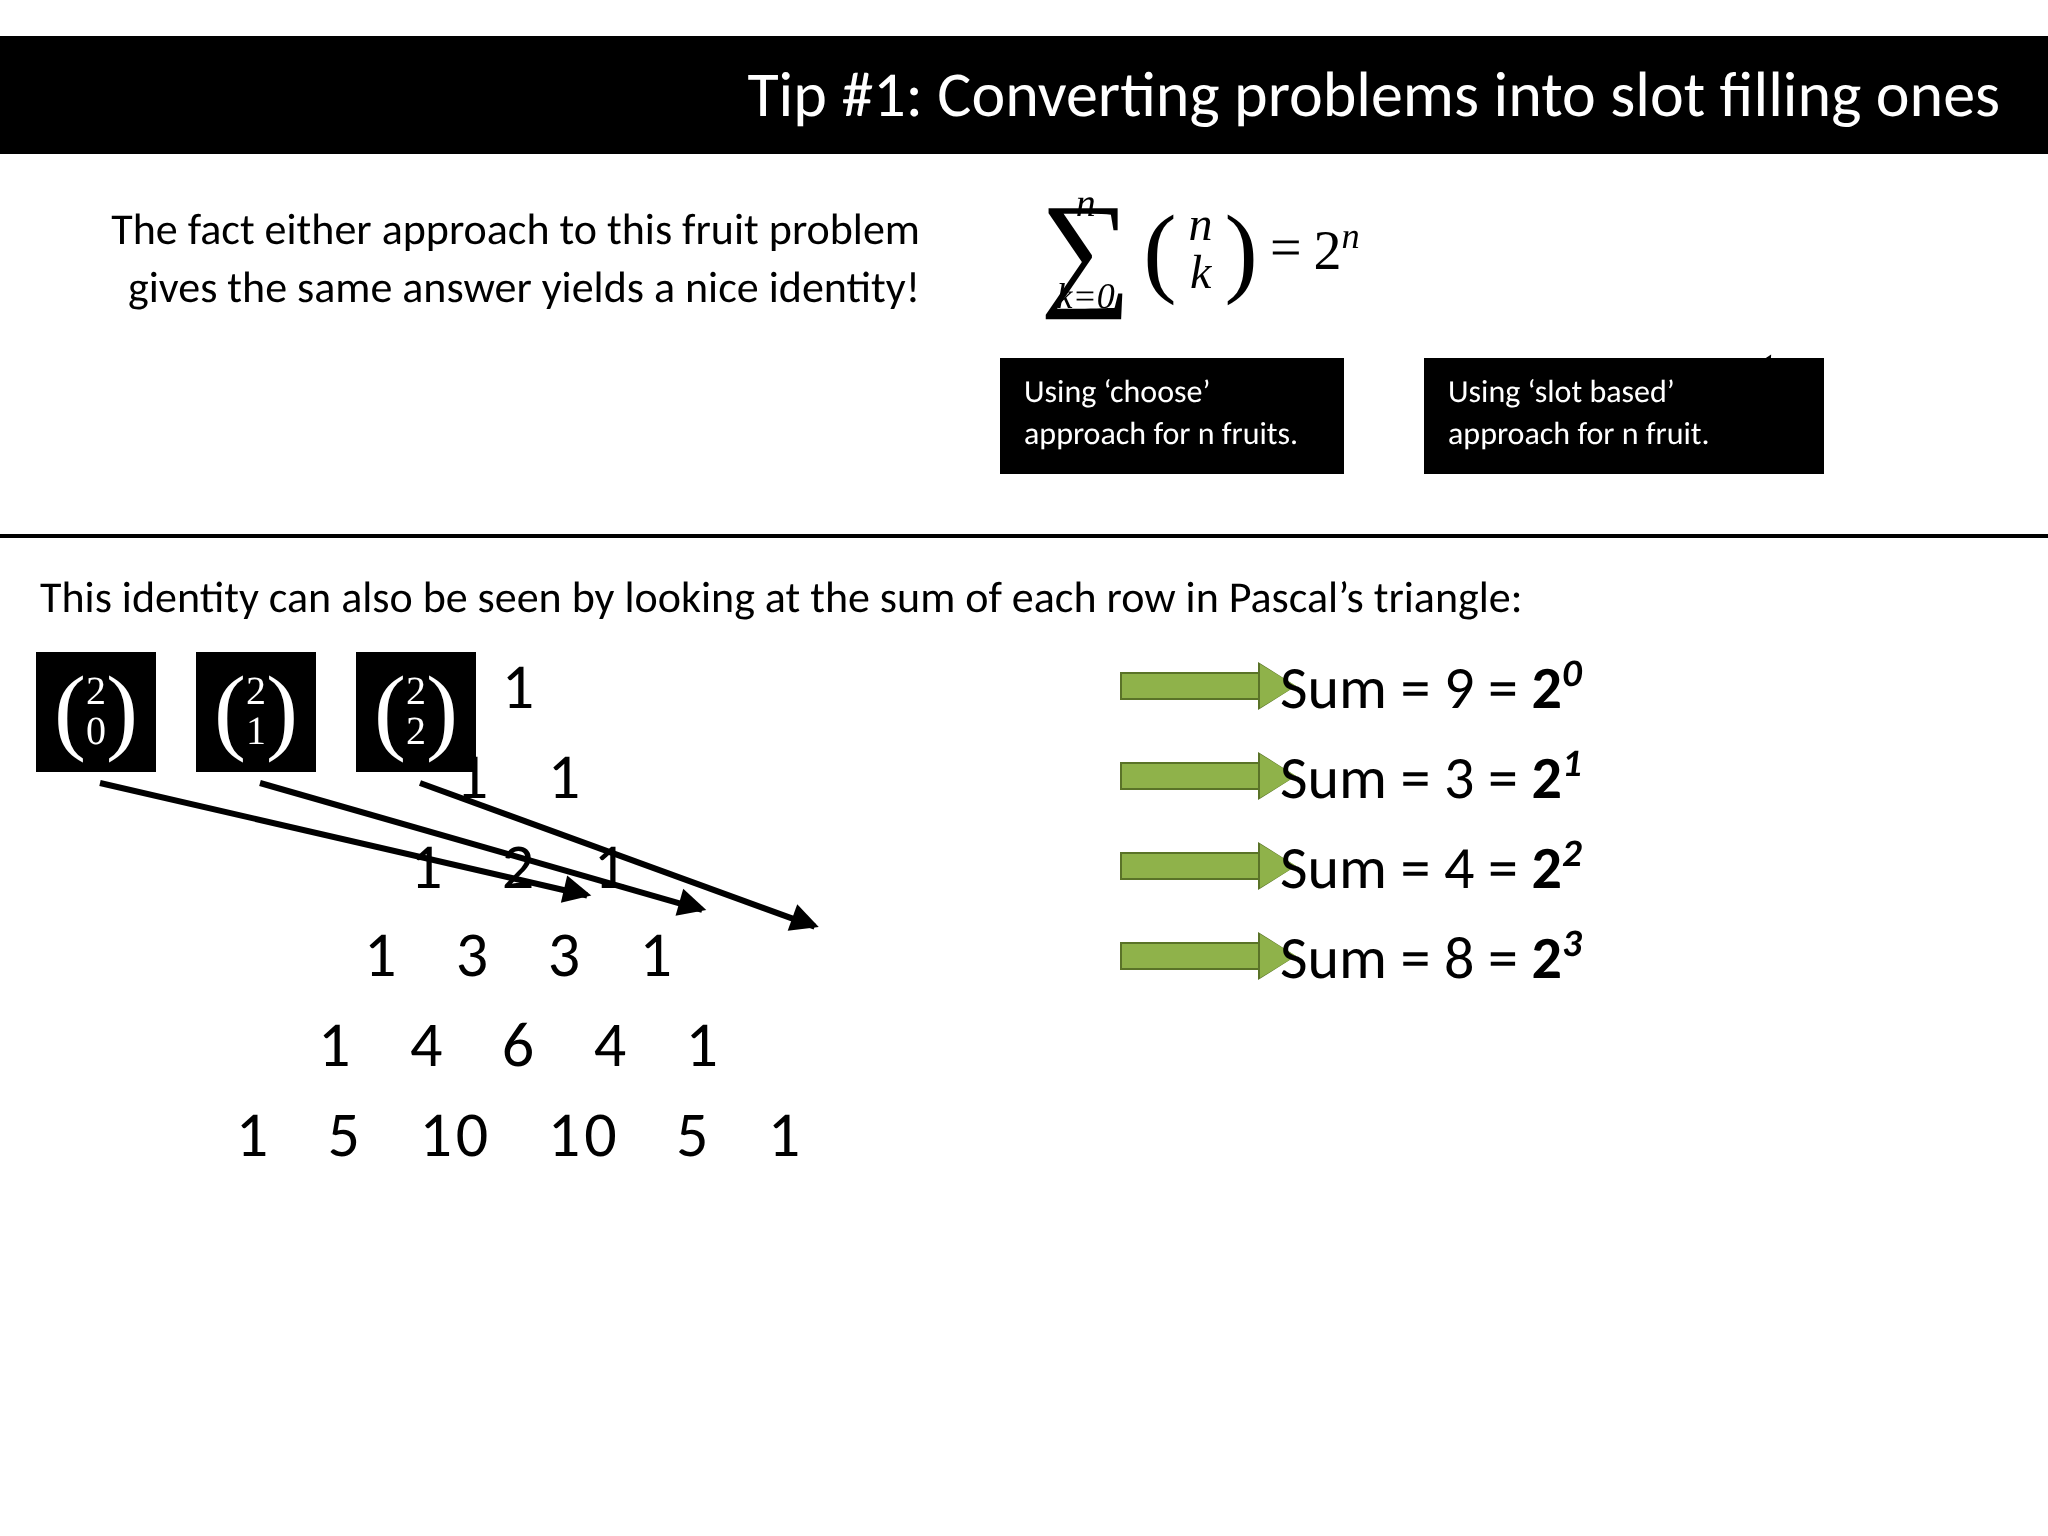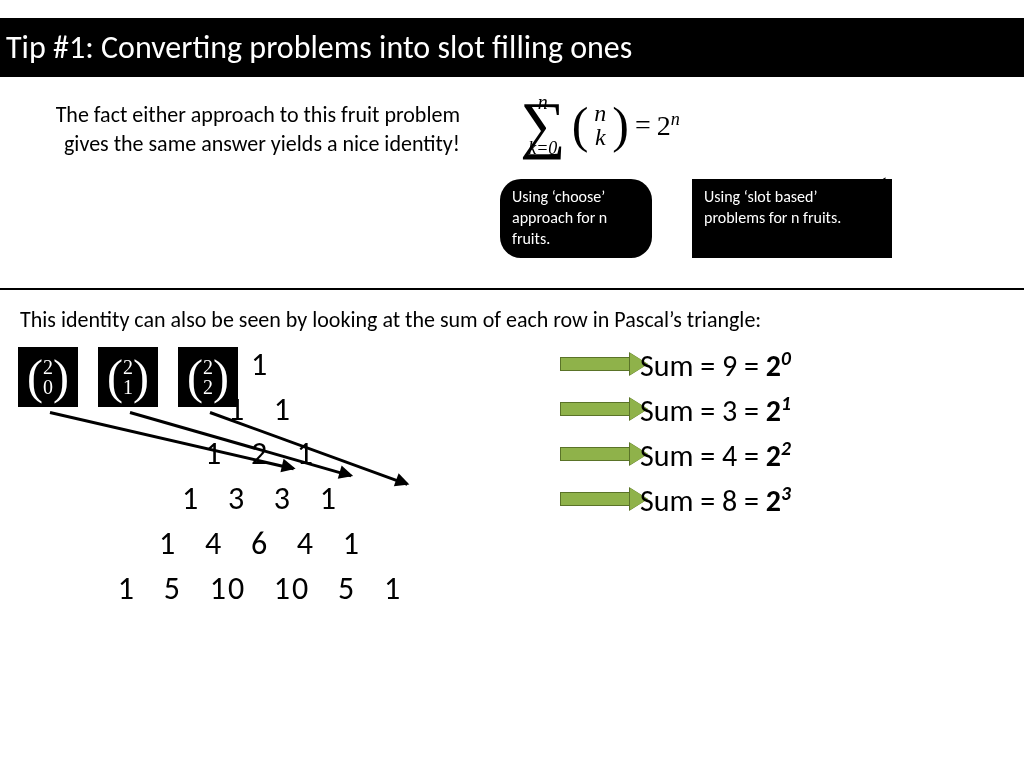--- a/index.html
+++ b/index.html
@@ -1,17 +1,17 @@
 <!DOCTYPE html>
 <html><head>
 <meta charset="utf-8">
 <style>
   * { margin: 0; padding: 0; box-sizing: border-box; }
   body { font-family: Calibri, Arial, sans-serif; background: #fff; width: 1024px; height: 768px; position: relative; overflow: hidden; }
-  .title-bar { background: #000; color: #fff; font-size: 32px; padding: 10px 6px; margin-top: 18px; }
+  .title-bar { background: #000; color: #fff; font-size: 32px; padding: 10px 24px; margin-top: 18px; text-align: right; }
   .intro-row { display: flex; padding: 24px 40px 10px 40px; gap: 20px; }
   .intro-text { font-size: 22px; max-width: 420px; line-height: 1.3; text-align: right; }
   .formula-cell { flex: 1; position: relative; }
   .formula { font-family: 'Cambria Math', Georgia, serif; font-size: 30px; display: flex; align-items: center; gap: 6px; margin-left: 40px; margin-top: -10px; }
   .sigma { font-size: 64px; line-height: 0.6; font-style: italic; font-family: 'Cambria Math', serif; }
   .sigma-wrap { display: inline-flex; flex-direction: column; align-items: center; font-style: italic; }
   .sigma-top { font-size: 20px; margin-bottom: -8px; }
   .sigma-bot { font-size: 18px; margin-top: -6px; font-style: italic; }
   .paren { font-size: 50px; line-height: 0; font-family: Georgia, serif; }
   .binom-inner { display: inline-flex; flex-direction: column; font-style: italic; font-size: 24px; line-height: 1; text-align: center; }
@@ -58,22 +58,22 @@
         <span>n</span>
         <span>k</span>
       </span>
       <span class="paren">)</span>
       <span class="rhs"> = </span>
       <span class="rhs"><span>2</span><span class="sup">n</span></span>
     </div>
     <div class="up-arrow" style="left:100px; top:90px; height:30px;"></div>
     <div class="diag-arrow" style="left:380px; top:120px; width:50px; transform:rotate(-60deg);"></div>
     <div class="boxes-row">
-      <div class="black-box" style="width:152px;border-radius:21px;">Using ‘choose’ approach for n fruits.</div>
-      <div class="black-box" style="width:200px;">Using ‘slot based’ problems for n fruits.</div>
+      <div class="black-box" style="width:172px;">Using ‘choose’ approach for n fruits.</div>
+      <div class="black-box" style="width:200px;">Using ‘slot based’ approach for n fruit.</div>
     </div>
   </div>
 </div>
 
 <hr class="hr">
 
 <div class="subtext">This identity can also be seen by looking at the sum of each row in Pascal’s triangle:</div>
 
 <div class="pascal-area">
   <div class="choose-boxes">

